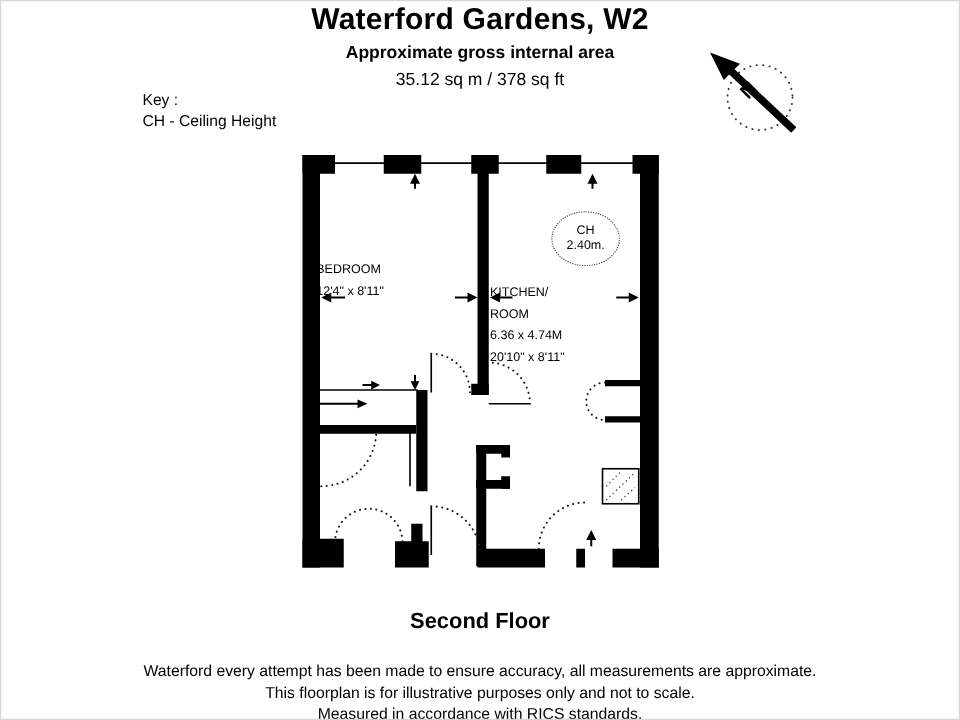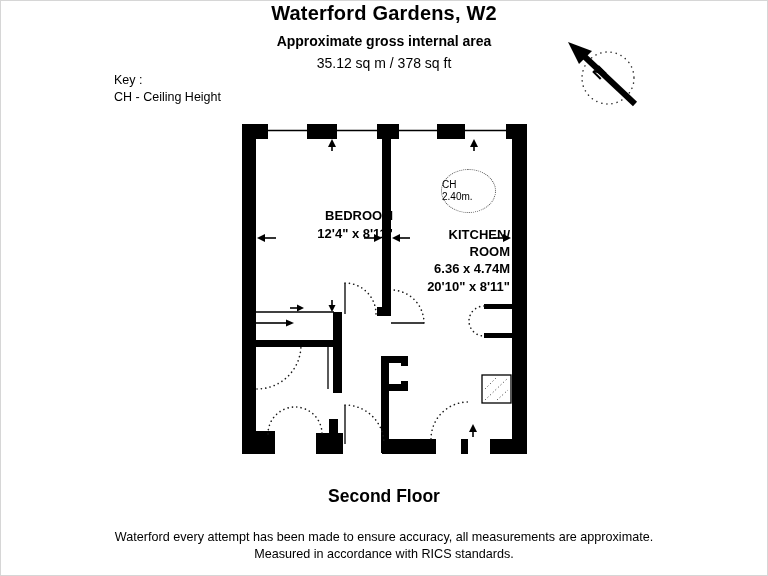--- a/index.html
+++ b/index.html
@@ -3,30 +3,30 @@
 <meta charset="utf-8">
 <style>
   html,body{margin:0;padding:0;background:#fff;}
   #page{
     position:relative;width:766px;height:574px;background:#ffffff;
     border:1px solid #d6d6d6;overflow:hidden;
     font-family:"Liberation Sans", sans-serif;color:#000;
   }
   .abs{position:absolute;}
   .ctr{text-align:center;width:100%;left:0;}
-  .page-title{top:1px;font-size:20px;font-weight:bold;letter-spacing:.2px;text-align:center;}
+  .page-title{top:1px;font-size:24px;font-weight:bold;letter-spacing:.2px;text-align:center;}
   .subtitle{top:32px;font-size:14px;font-weight:bold;}
   .area-line{top:54px;font-size:14px;font-weight:normal;}
   .key-block{left:113px;top:71px;font-size:12.5px;line-height:17px;}
-  .room-label{font-size:13px;font-weight:bold;line-height:17.5px;text-align:right;}
+  .room-label{font-size:10px;font-weight:normal;line-height:17.5px;text-align:left;}
   .bedroom-block{left:252px;top:206px;width:140px;}
   .kitchen-block{left:391px;top:225px;width:118px;line-height:17.2px;}
   .ch-bubble{
     left:440px;top:168px;width:55px;height:44px;border:1.5px dotted #4a4a4a;
-    border-radius:50%;display:flex;flex-direction:column;align-items:flex-start;
+    border-radius:50%;display:flex;flex-direction:column;align-items:center;
     justify-content:center;font-size:10px;line-height:12px;box-sizing:border-box;
   }
   .floor-label{top:485px;font-size:17.5px;font-weight:bold;}
   .footer{top:528px;font-size:12.6px;line-height:17px;}
   .north-n{
     left:593px;top:63px;font-size:16px;font-weight:bold;
     transform:rotate(-45deg);transform-origin:center;
   }
   svg{position:absolute;left:0;top:0;}
   .walls{fill:#000;stroke:none;}
@@ -165,16 +165,17 @@
 
   <div class="abs ch-bubble">
     <div>CH</div>
     <div>2.40m.</div>
   </div>
 
   <div class="abs ctr floor-label">Second Floor</div>
 
   <div class="abs ctr footer">
     <div>Waterford every attempt has been made to ensure accuracy, all measurements are approximate.</div>
+    <div>This floorplan is for illustrative purposes only and not to scale.</div>
     <div>Measured in accordance with RICS standards.</div>
   </div>
 
 </div>
 
 </body></html>

